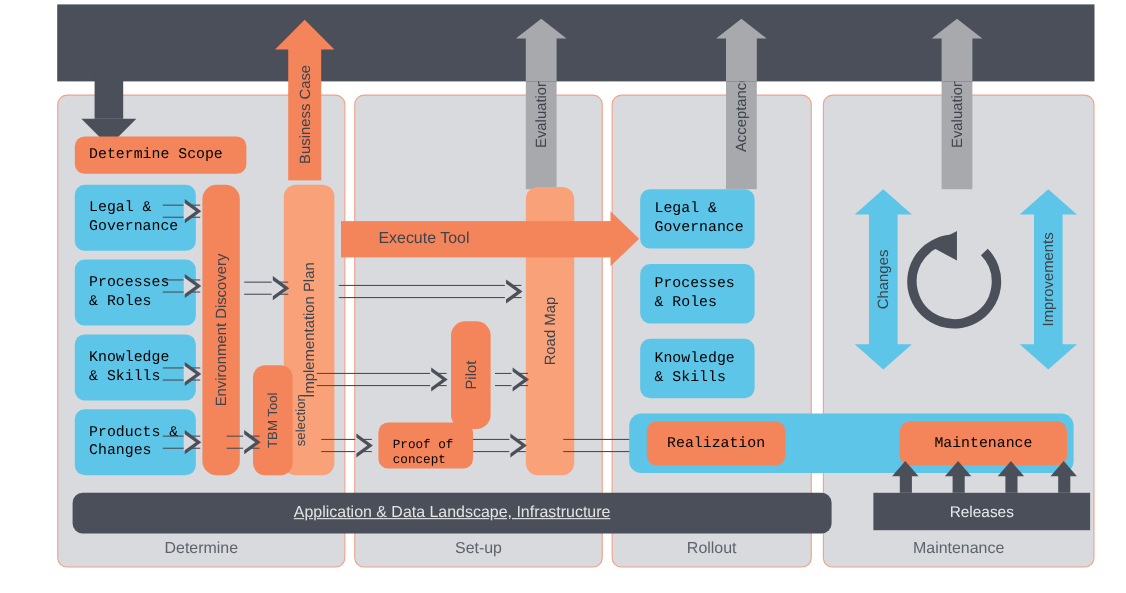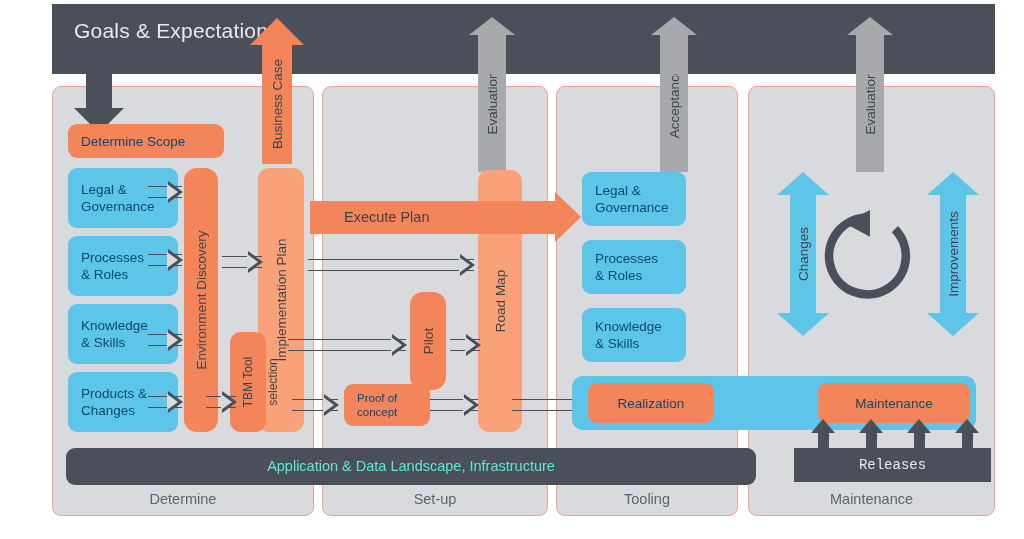--- a/index.html
+++ b/index.html
@@ -21,21 +21,21 @@
   .ph-ops{left:748px;width:247px;}
   .phase-label{position:absolute;bottom:8px;left:0;width:100%;text-align:center;
       font-size:14.5px;color:#5d636d;}
 
   
   .blk{border-radius:9px;display:flex;align-items:center;}
   .blue{background:#5cc5e8;}
   .orange{background:#f4845a;}
   .orange-lt{background:#f9a279;}
 
-  .lbl{font-size:13.5px;line-height:17px;color:#0c4a6e;}
+  .lbl{font-size:13.5px;line-height:17px;color:#000000;font-family:Liberation Mono, monospace;}
   .lbl-pad{padding-left:13px;}
   .lbl-c{width:100%;text-align:center;}
 
   
   .vert{position:absolute;left:50%;top:50%;white-space:nowrap;
         transform:translate(-50%,-50%) rotate(-90deg);transform-origin:center center;
         font-size:13.5px;color:#3e434c;}
   .vert-sm{font-size:12px;}
 
   
@@ -83,65 +83,64 @@
   .dbl .dw{position:absolute;left:-13px;bottom:-22px;width:0;height:0;
       border-left:26px solid transparent;border-right:26px solid transparent;
       border-top:23px solid #5cc5e8;}
 
   
   .circ{position:absolute;left:820px;top:208px;width:96px;height:96px;}
 
   
   .app-bar{left:66px;top:448px;width:690px;height:37px;background:#4a4f59;border-radius:9px;}
   .app-bar span{display:block;width:100%;text-align:center;line-height:37px;
-      font-size:14.5px;color:#5eead4;}
+      font-size:14.5px;color:#e5e5e5;text-decoration:underline;}
   .rel-bar{left:794px;top:448px;width:197px;height:34px;background:#4a4f59;}
   .rel-bar span{display:block;width:100%;text-align:center;line-height:34px;
-      font-size:14px;color:#e9eaec;font-family:Liberation Mono, monospace;}
+      font-size:14px;color:#e9eaec;}
   .rel-up{position:absolute;width:11px;height:16px;background:#4a4f59;top:-16px;}
   .rel-up:after{content:"";position:absolute;left:-7px;top:-13px;width:0;height:0;
       border-left:12.5px solid transparent;border-right:12.5px solid transparent;
       border-bottom:14px solid #4a4f59;}
 
   
   .band{left:572px;top:376px;width:404px;height:54px;background:#5cc5e8;border-radius:11px;}
 </style>
 </head>
 <body>
 
 <div id="stage">
 
   <div class="abs phase ph-init">
     <div class="phase-label">Determine</div>
   </div>
   <div class="abs phase ph-setup">
     <div class="phase-label">Set-up</div>
   </div>
   <div class="abs phase ph-roll">
-    <div class="phase-label">Tooling</div>
+    <div class="phase-label">Rollout</div>
   </div>
   <div class="abs phase ph-ops">
     <div class="phase-label">Maintenance</div>
   </div>
 
   <div class="abs gray-arrow" style="left:478px;top:34px;height:138px;">
     <div class="gray-head"></div>
     <span class="vert">Evaluation</span>
   </div>
   <div class="abs gray-arrow" style="left:660px;top:34px;height:138px;">
     <div class="gray-head"></div>
     <span class="vert">Acceptance</span>
   </div>
   <div class="abs gray-arrow" style="left:856px;top:34px;height:138px;">
     <div class="gray-head"></div>
     <span class="vert">Evaluation</span>
   </div>
 
   <div class="abs header-bar"></div>
-  <div class="abs header-title">Goals &amp; Expectations</div>
 
   <div class="abs" style="left:478px;top:34px;width:28px;height:40px;background:#a8a9ad;">
     <div class="gray-head"></div>
   </div>
   <div class="abs" style="left:660px;top:34px;width:28px;height:40px;background:#a8a9ad;">
     <div class="gray-head"></div>
   </div>
   <div class="abs" style="left:856px;top:34px;width:28px;height:40px;background:#a8a9ad;">
     <div class="gray-head"></div>
   </div>
@@ -224,21 +223,21 @@
     </div>
 
   <div class="abs orange-lt" style="left:478px;top:170px;width:44px;height:262px;border-radius:11px;">
     <span class="vert">Road Map</span>
   </div>
 
   <div class="abs orange" style="left:410px;top:292px;width:36px;height:98px;border-radius:13px;">
     <span class="vert">Pilot</span>
   </div>
 
-  <div class="abs blk orange" style="left:344px;top:384px;width:86px;height:42px;">
+  <div class="abs blk orange" style="left:344px;top:384px;width:86px;height:42px;align-items:flex-end;">
     <span class="lbl lbl-pad" style="font-size:11.5px;line-height:14px;">
       <span>Proof of</span><br>
       <span>concept</span>
     </span>
   </div>
 
   <div class="abs thin" style="left:308px;top:259px;width:166px;">
       <div class="bar"></div>
       <div class="hd"></div>
     </div>
@@ -258,21 +257,21 @@
       <div class="bar"></div>
       <div class="hd"></div>
     </div>
   <div class="abs thin" style="left:512px;top:399px;width:76px;">
       <div class="bar"></div>
       <div class="hd"></div>
     </div>
 
   <div class="abs ep-shaft">
     <div class="ep-head"></div>
-    <span class="ep-text">Execute Plan</span>
+    <span class="ep-text">Execute Tool</span>
   </div>
 
   <div class="abs blk blue" style="left:582px;top:172px;width:104px;height:54px;">
     <span class="lbl lbl-pad">
       <span>Legal &amp;</span><br>
       <span>Governance</span>
     </span>
   </div>
   <div class="abs blk blue" style="left:582px;top:240px;width:104px;height:54px;">
     <span class="lbl lbl-pad">

